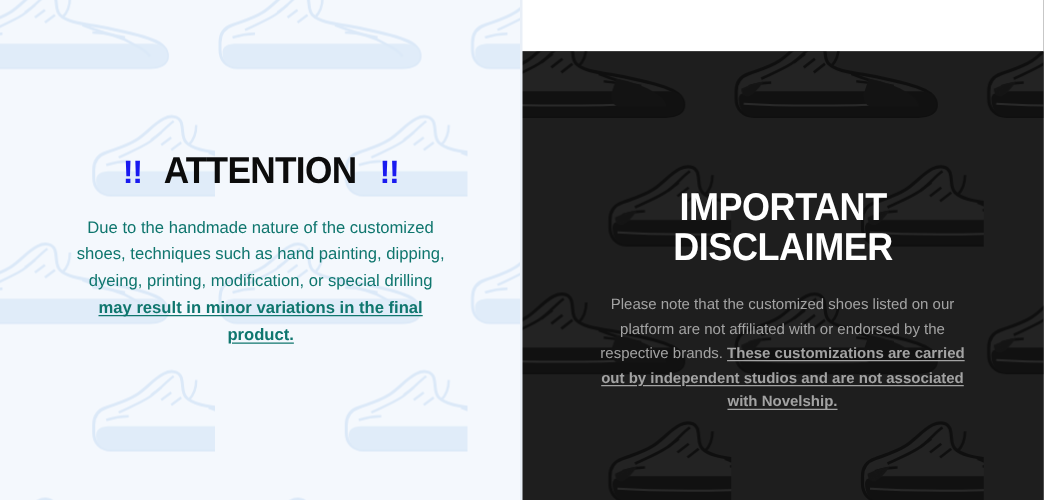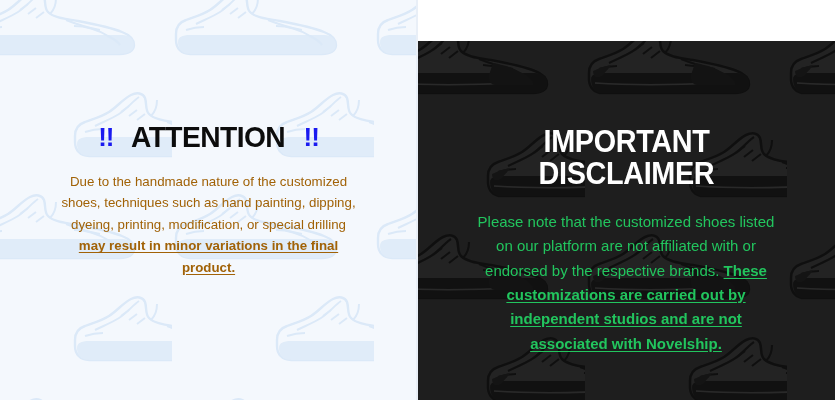--- a/index.html
+++ b/index.html
@@ -83,22 +83,22 @@
     transform:scaleX(0.93);
     margin-bottom:20px;
   }
   .title-right span { display:block; }
 
   
   .body-left, .body-right {
     font-size:13.3px;
     line-height:1.62;
   }
-  .body-left  { color:#a16207; max-width:300px; }
-  .body-right { color:#22c55e; max-width:312px; font-size:15px; }
+  .body-left  { color:#0f766e; max-width:300px; }
+  .body-right { color:#a3a3a3; max-width:312px; font-size:12px; }
 
   .emph {
     font-weight:bold;
     text-decoration:underline;
     text-underline-offset:2px;
   }
 </style>
 </head>
 <body>
 

